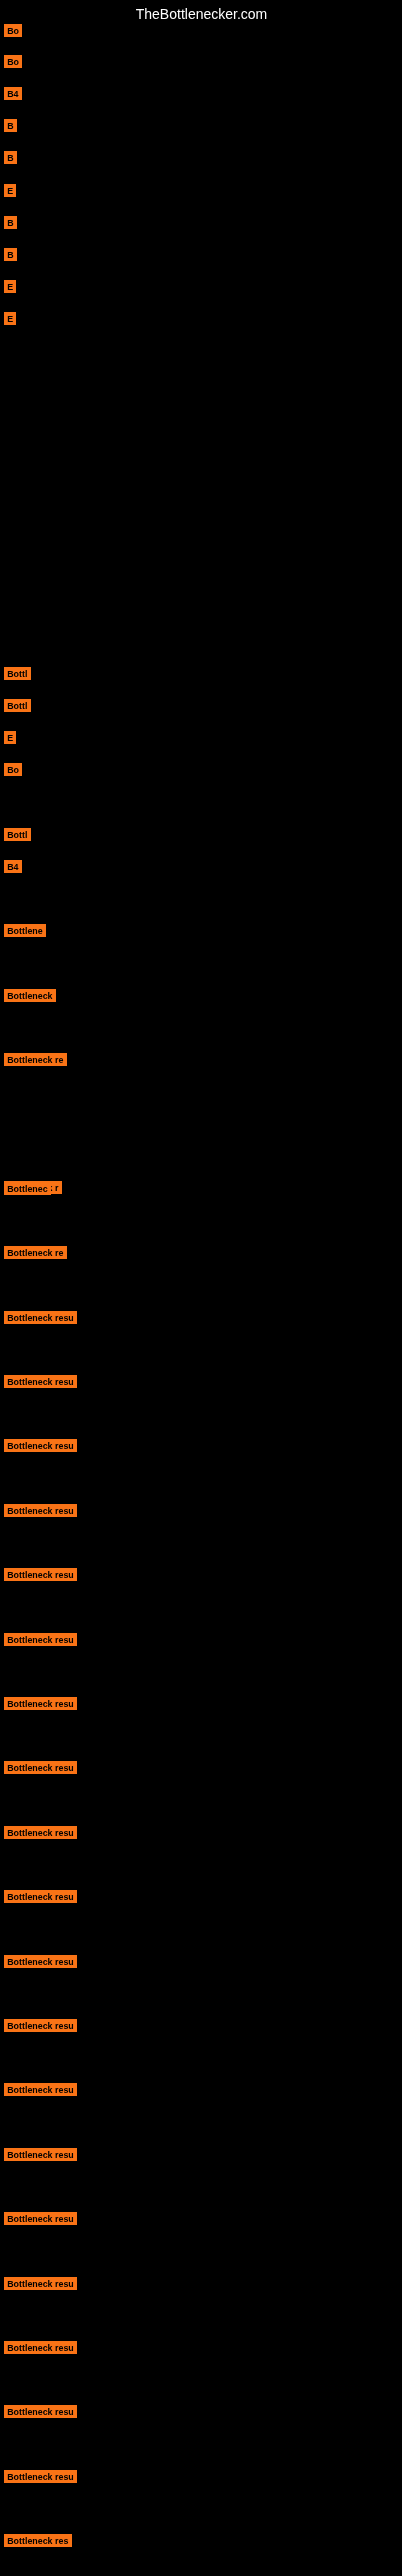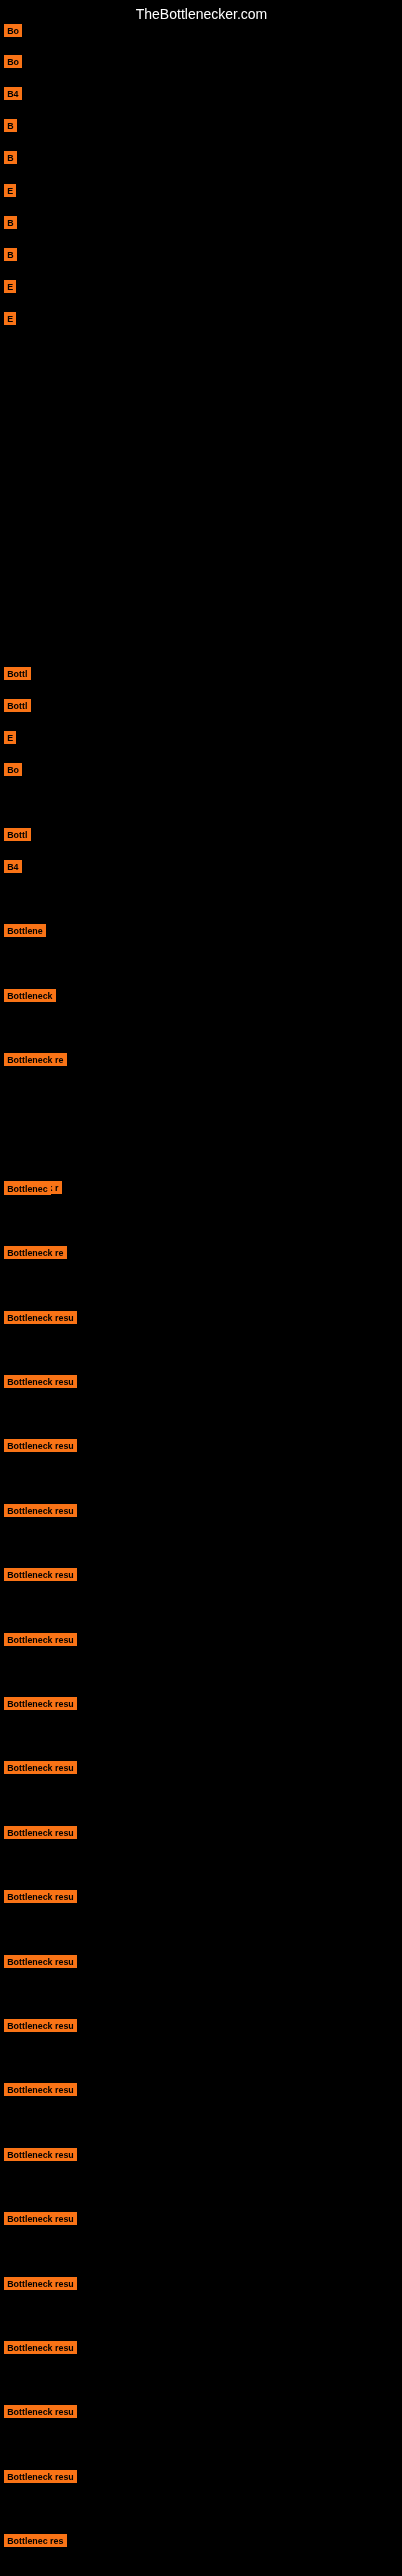--- a/index.html
+++ b/index.html
@@ -74,15 +74,15 @@
     <div class="orange-badge" style="top: 1890px; left: 4px;">Bottleneck resu</div>
     <div class="orange-badge" style="top: 1955px; left: 4px;">Bottleneck resu</div>
     <div class="orange-badge" style="top: 2019px; left: 4px;">Bottleneck resu</div>
     <div class="orange-badge" style="top: 2083px; left: 4px;">Bottleneck resu</div>
     <div class="orange-badge" style="top: 2148px; left: 4px;">Bottleneck resu</div>
     <div class="orange-badge" style="top: 2212px; left: 4px;">Bottleneck resu</div>
     <div class="orange-badge" style="top: 2277px; left: 4px;">Bottleneck resu</div>
     <div class="orange-badge" style="top: 2341px; left: 4px;">Bottleneck resu</div>
     <div class="orange-badge" style="top: 2405px; left: 4px;">Bottleneck resu</div>
     <div class="orange-badge" style="top: 2470px; left: 4px;">Bottleneck resu</div>
-    <div class="orange-badge" style="top: 2534px; left: 4px;">Bottlenec res</div>
+    <div class="orange-badge" style="top: 2534px; left: 4px;">Bottleneck res</div>
   </div>
 
 
 </body></html>

